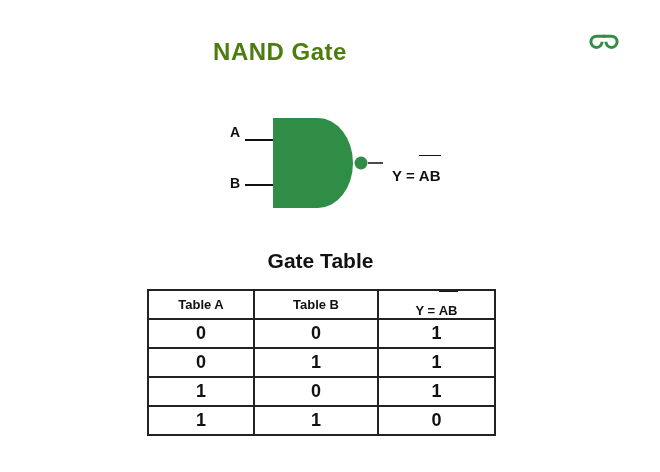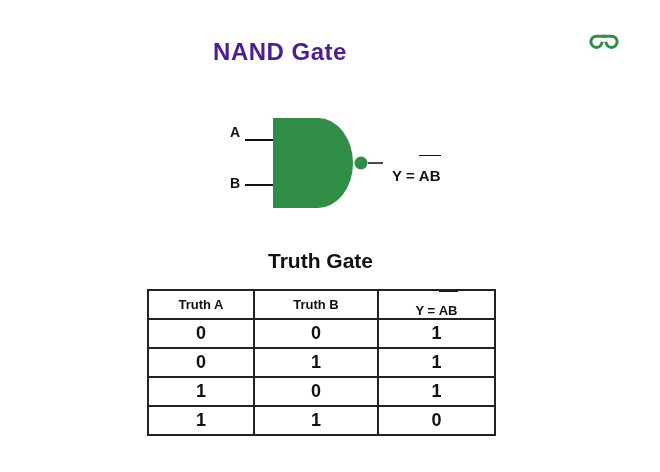--- a/index.html
+++ b/index.html
@@ -9,21 +9,21 @@
     font-family: "Liberation Sans", sans-serif;
     position: relative;
     overflow: hidden;
   }
   .page-title {
     position: absolute;
     top: 38px; left: 0; width: 560px;
     text-align: center;
     font-size: 24px;
     font-weight: 700;
-    color: #4c1d95;
+    color: #4d7c0f;
     letter-spacing: 0.5px;
   }
   .logo {
     position: absolute;
     top: 31px; left: 589px;
     width: 30px; height: 20px;
   }
   .gate-svg {
     position: absolute;
     left: 220px; top: 105px;
@@ -101,32 +101,32 @@
     <line x1="25" y1="35" x2="54" y2="35" stroke="#111" stroke-width="2"></line>
     <text x="15" y="83" text-anchor="middle" class="svg-label">B</text>
     <line x1="25" y1="80" x2="54" y2="80" stroke="#111" stroke-width="2"></line>
     <path d="M53 13 H98 A35 45 0 0 1 98 103 H53 Z" fill="#2f8d46"></path>
     <circle cx="141" cy="58" r="6.5" fill="#2f8d46"></circle>
     <line x1="148" y1="58" x2="163" y2="58" stroke="#111" stroke-width="1.5"></line>
   </svg>
 
   <div class="gate-output-label"><span>Y = </span><span class="ov">AB</span></div>
 
-  <div class="tt-heading">Truth Gate</div>
+  <div class="tt-heading">Gate Table</div>
 
   <table class="truth-table">
     <colgroup>
       <col style="width:106px">
       <col style="width:124px">
       <col style="width:117px">
     </colgroup>
     <tbody>
         <tr>
-      <th><span>Truth A</span></th>
-      <th><span>Truth B</span></th>
+      <th><span>Table A</span></th>
+      <th><span>Table B</span></th>
       <th><span>Y = </span><span class="ov">AB</span></th>
     </tr>
     <tr>
       <td>0</td>
       <td>0</td>
       <td>1</td>
     </tr>
     <tr>
       <td>0</td>
       <td>1</td>

